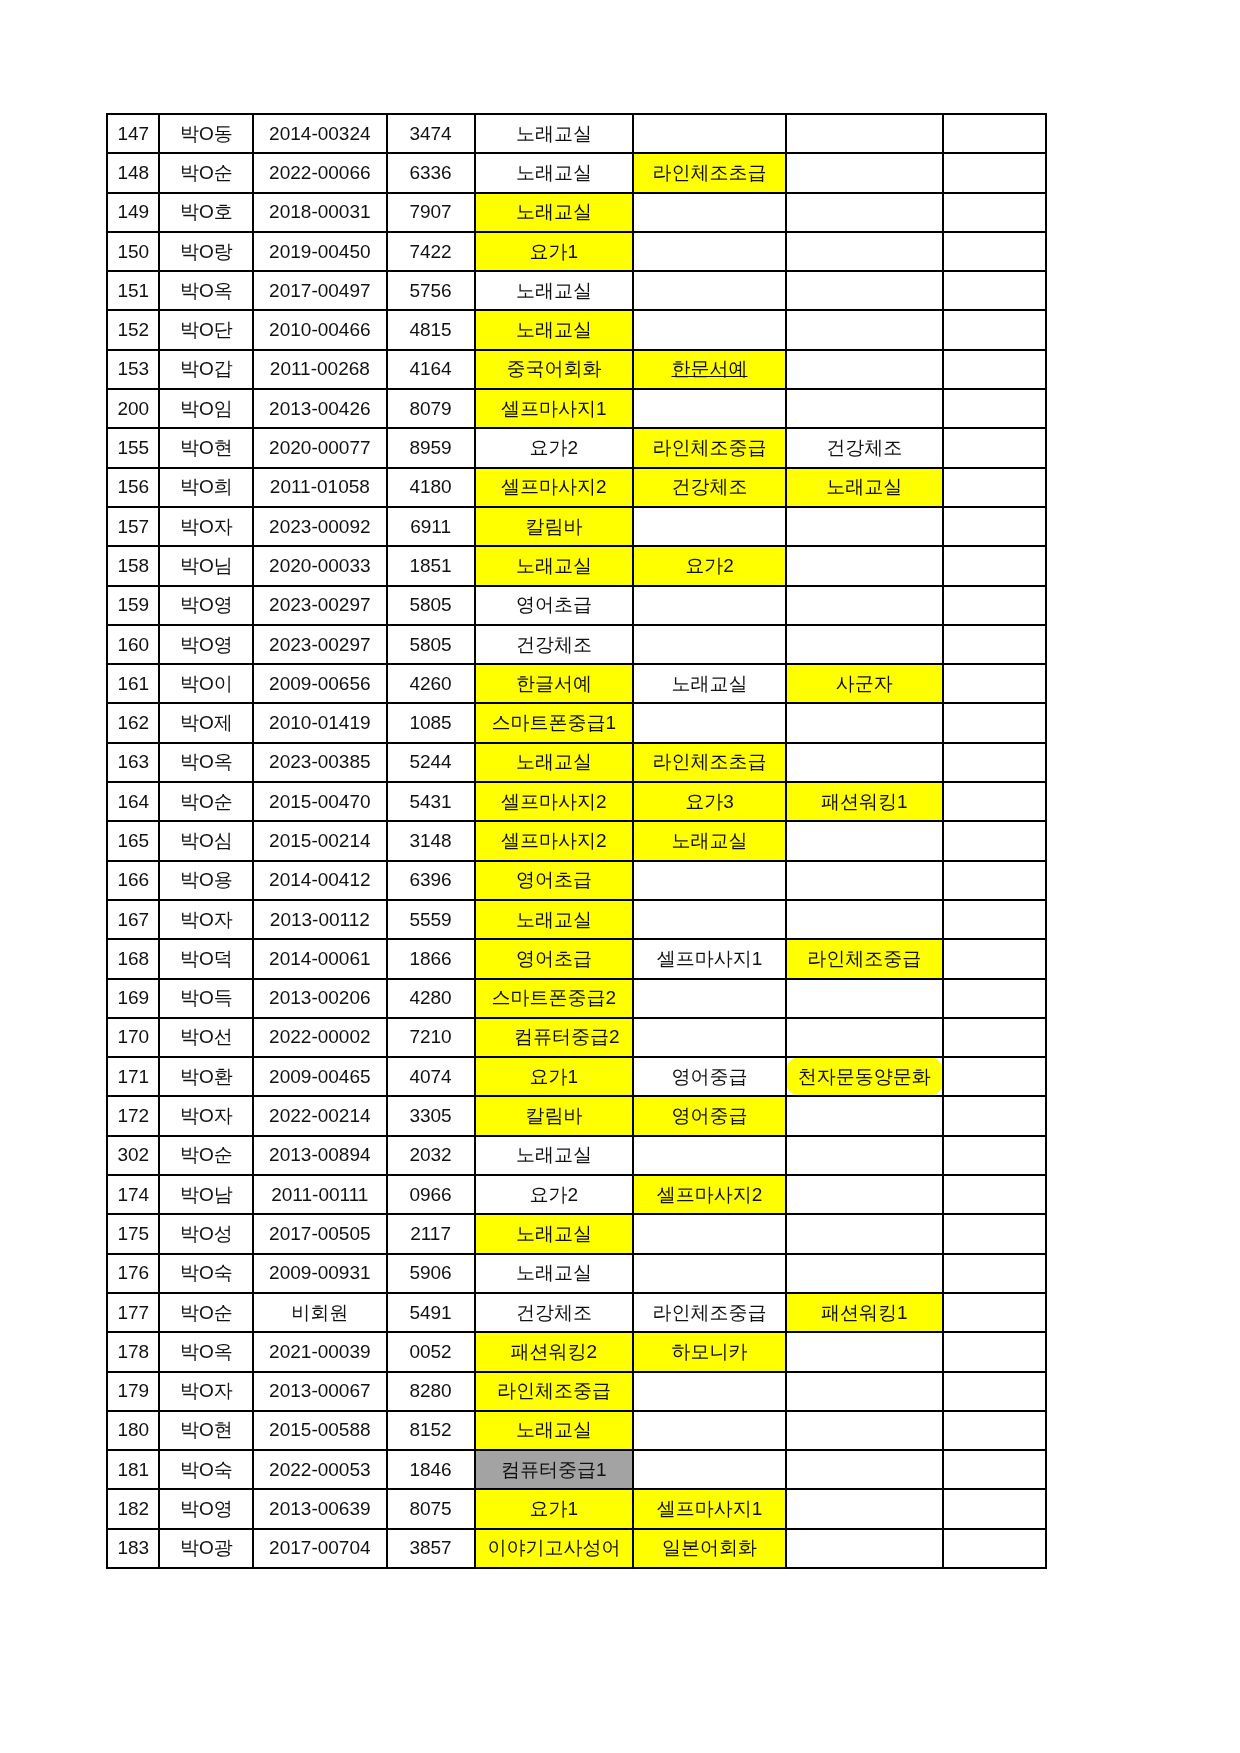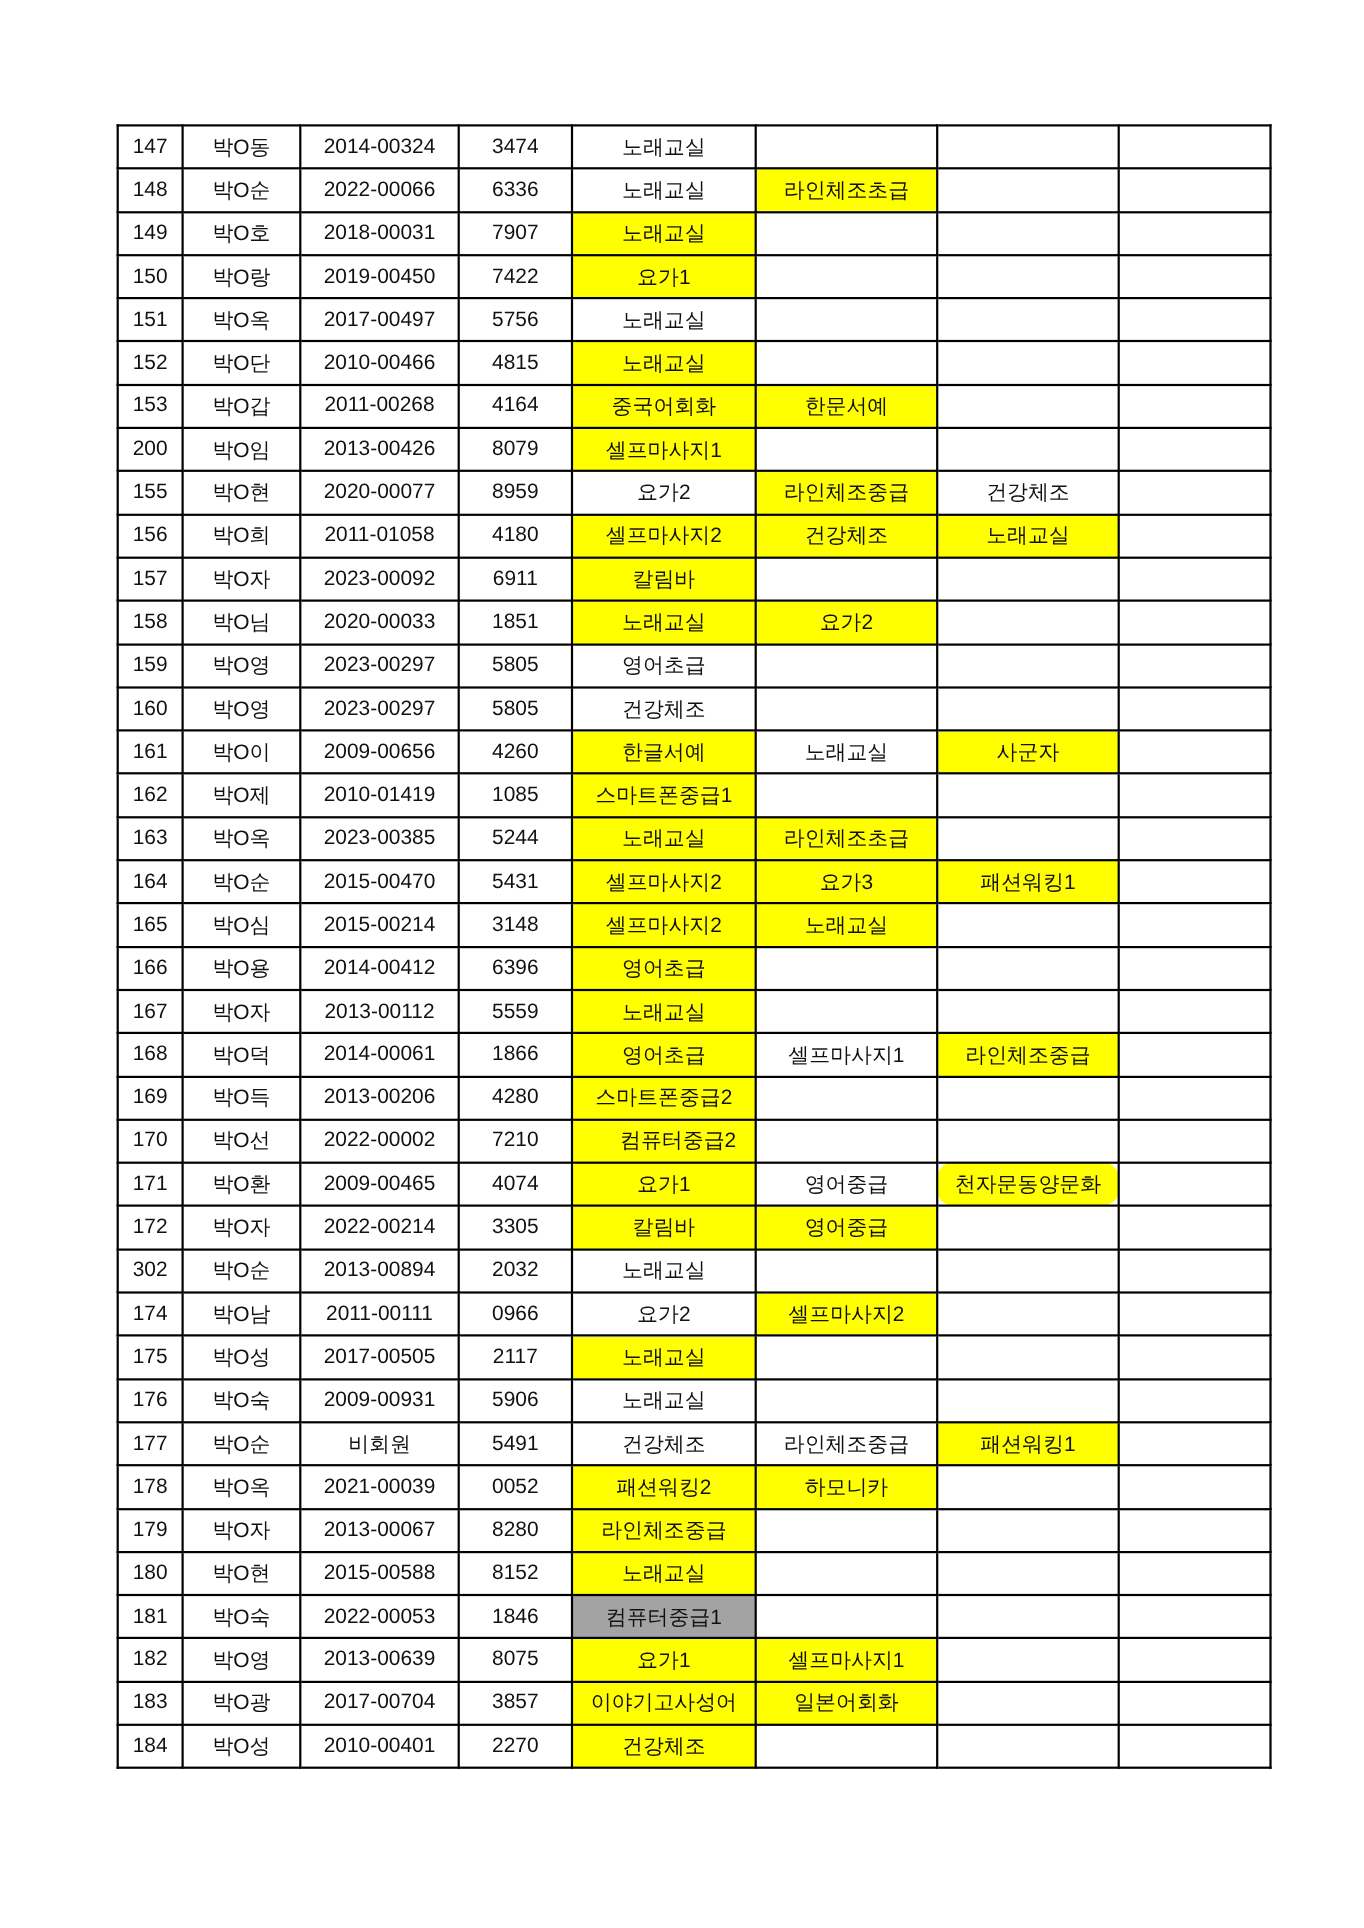--- a/index.html
+++ b/index.html
@@ -2,21 +2,21 @@
 <html><head>
 <meta charset="utf-8">
 <style>
   html, body {
     margin: 0;
     padding: 0;
     background: #ffffff;
   }
   .page {
     position: relative;
-    width: 1240px;
+    width: 1047px;
     height: 1753px;
     background: #ffffff;
     font-family: "Liberation Sans", sans-serif;
     overflow: hidden;
   }
   table.roster {
     position: absolute;
     left: 106px;
     top: 113px;
     border-collapse: collapse;
@@ -111,21 +111,21 @@
           <td></td>
           <td></td>
           <td></td>
         </tr>
         <tr>
           <td>153</td>
           <td>박O갑</td>
           <td>2011-00268</td>
           <td>4164</td>
           <td style="background-color: rgb(255, 255, 0);">중국어회화</td>
-          <td style="background-color: rgb(255, 255, 0);">한문서예</td>
+          <td style="background-color: rgb(255, 255, 0); text-decoration: underline;">한문서예</td>
           <td></td>
           <td></td>
         </tr>
         <tr>
           <td>200</td>
           <td>박O임</td>
           <td>2013-00426</td>
           <td>8079</td>
           <td style="background-color: rgb(255, 255, 0);">셀프마사지1</td>
           <td></td>
@@ -415,25 +415,15 @@
         <tr>
           <td>183</td>
           <td>박O광</td>
           <td>2017-00704</td>
           <td>3857</td>
           <td style="background-color: rgb(255, 255, 0);">이야기고사성어</td>
           <td style="background-color: rgb(255, 255, 0);">일본어회화</td>
           <td></td>
           <td></td>
         </tr>
-        <tr>
-          <td>184</td>
-          <td>박O성</td>
-          <td>2010-00401</td>
-          <td>2270</td>
-          <td style="background-color: rgb(255, 255, 0);">건강체조</td>
-          <td></td>
-          <td></td>
-          <td></td>
-        </tr>
       </tbody>
   </table>
 </div>
 
 </body></html>

